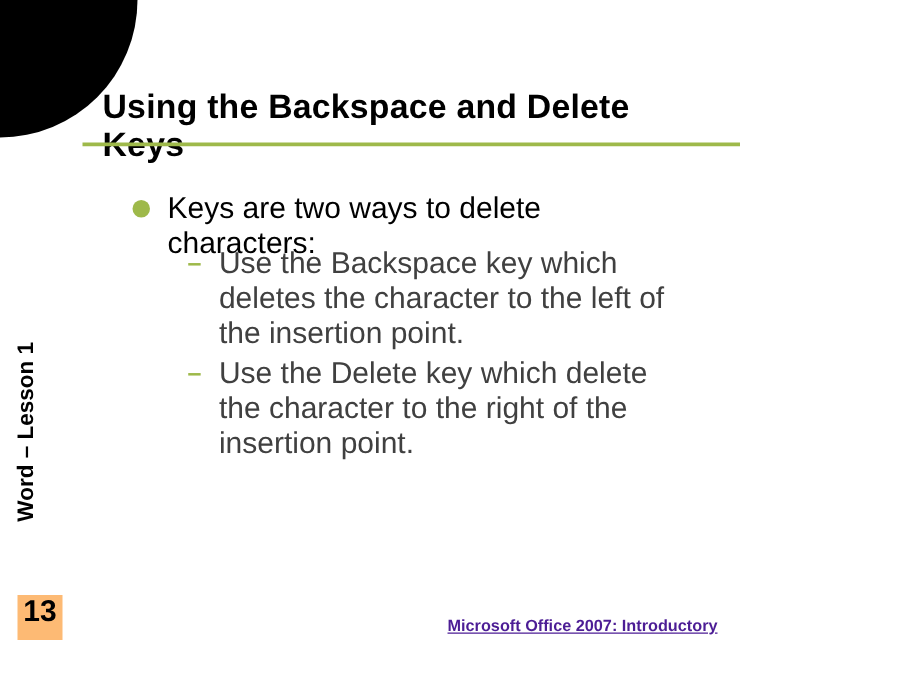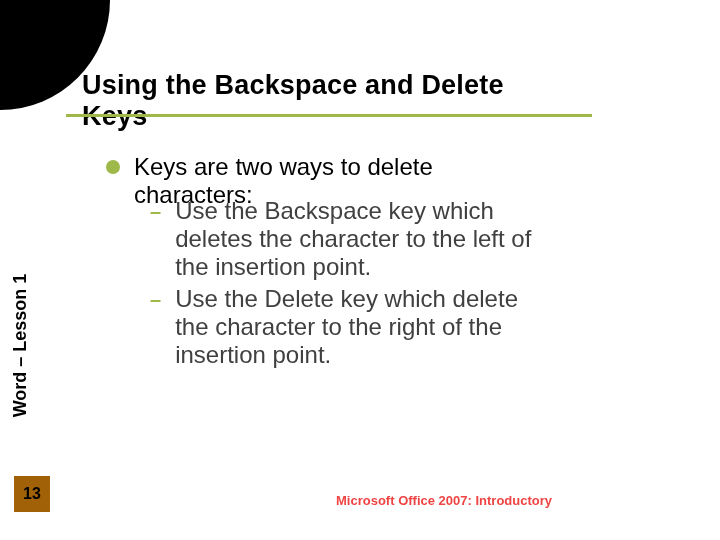--- a/index.html
+++ b/index.html
@@ -99,43 +99,43 @@
     font-size: 18px;
     font-weight: bold;
     color: #000;
   }
   .page-num {
     position: absolute;
     left: 14px;
     bottom: 28px;
     width: 36px;
     height: 36px;
-    background: #a16207;
+    background: #fdba74;
     display: flex;
-    align-items: center;
     justify-content: center;
-    font-size: 16px;
+    font-size: 24px;
     font-weight: bold;
     color: #000;
   }
   .footer-left {
     position: absolute;
     left: 86px;
     bottom: 32px;
     font-size: 13px;
     font-weight: bold;
     color: #000;
   }
   .footer-right {
     position: absolute;
-    right: 40px;
+    right: 18px;
     bottom: 32px;
     font-size: 13px;
     font-weight: bold;
-    color: #ef4444;
+    color: #4c1d95;
+    text-decoration: underline;
   }
 </style>
 </head>
 <body>
 
 <div class="slide">
 
   <div class="corner-deco"></div>
 
   <div class="title">Using the Backspace and Delete Keys</div>

